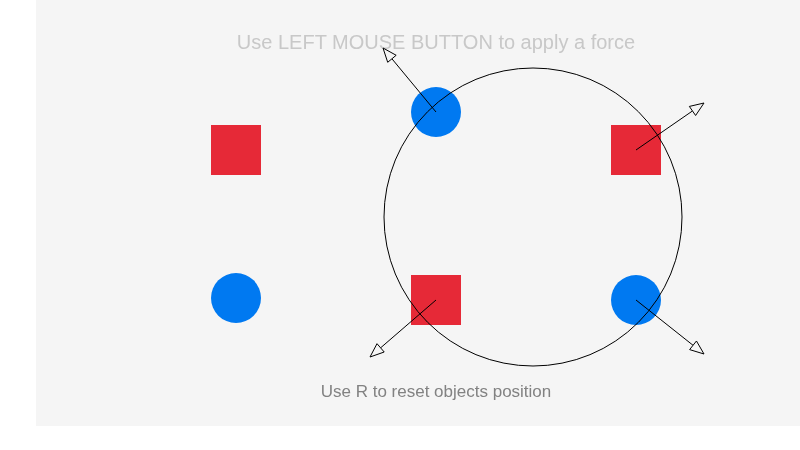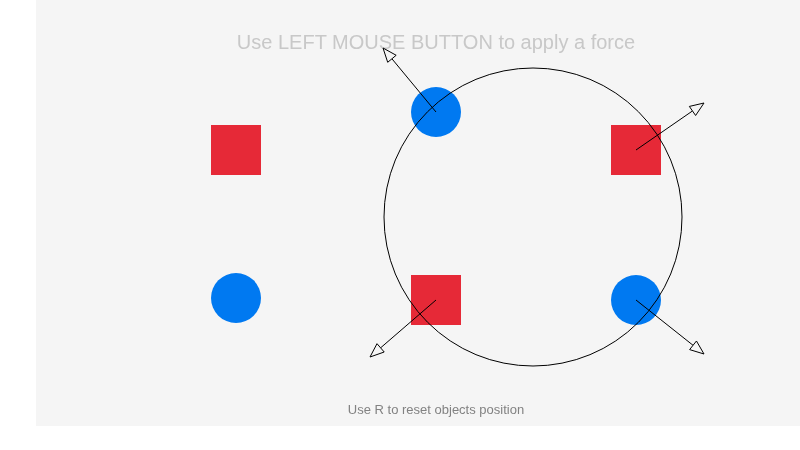--- a/index.html
+++ b/index.html
@@ -22,22 +22,22 @@
     white-space: pre;
     user-select: none;
   }
   .instruction.top {
     top: 31px;
     font-size: 20px;
     letter-spacing: 0px;
     color: #C8C8C8;
   }
   .instruction.bottom {
-    top: 402px;
-    font-size: 13px;
+    top: 382px;
+    font-size: 17px;
     letter-spacing: 0px;
     color: #828282;
   }
   svg.scene {
     position: absolute;
     left: 0;
     top: 0;
     width: 800px;
     height: 450px;
   }

